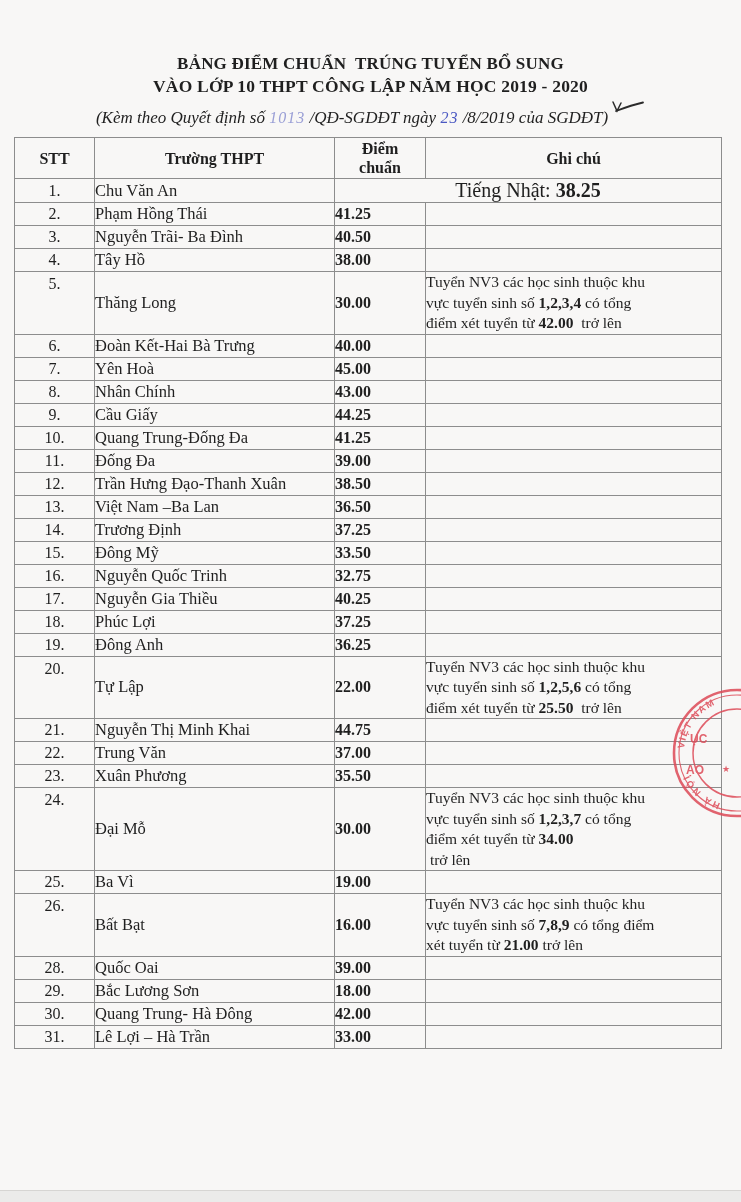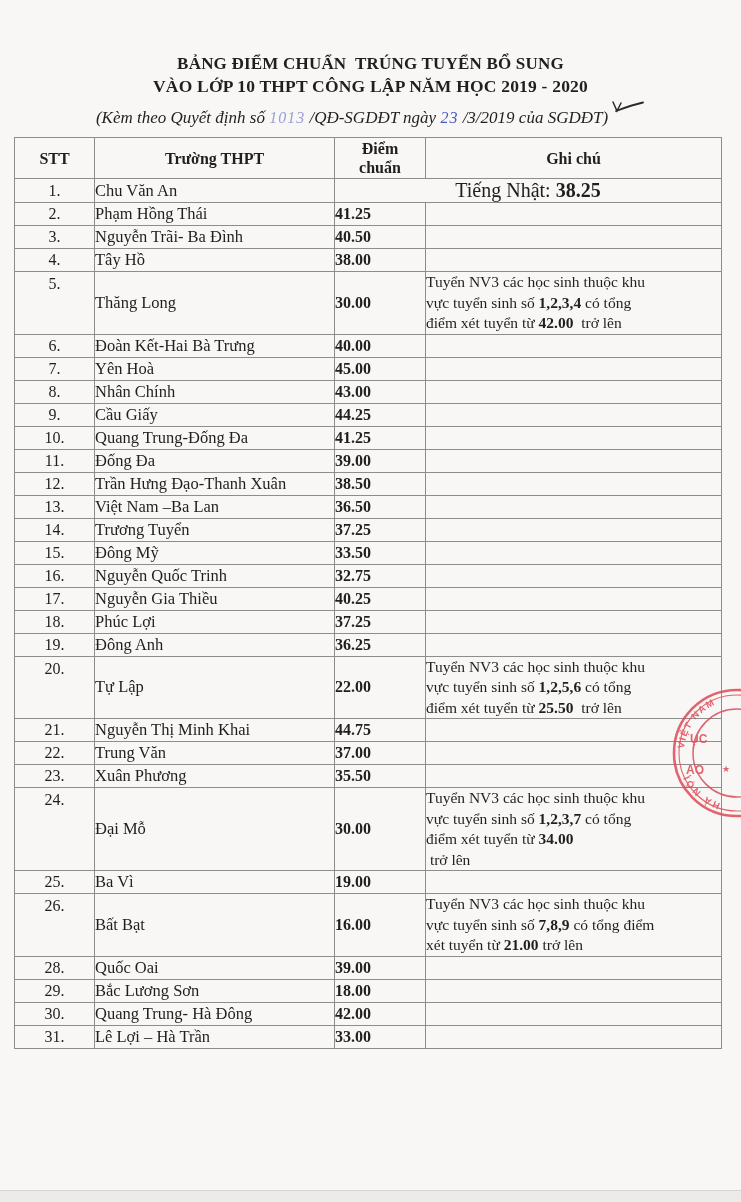--- a/index.html
+++ b/index.html
@@ -45,21 +45,21 @@
   .bottom-edge{position:absolute; left:0; bottom:0; width:741px; height:11px; background:#ebebea; border-top:1px solid #d6d5d3;}
 </style>
 </head>
 <body>
 
 <div class="page">
 
   <div class="title-block">
     <div class="title1">BẢNG ĐIỂM CHUẨN  TRÚNG TUYỂN BỔ SUNG</div>
     <div class="title2">VÀO LỚP 10 THPT CÔNG LẬP NĂM HỌC 2019 - 2020</div>
-    <div class="subtitle"><span>(Kèm theo Quyết định số </span><span class="hw hw-light">1013</span><span> /QĐ-SGDĐT ngày </span><span class="hw hw-dark">23</span><span> /3/2019 của SGDĐT)</span><svg class="pen-mark" width="36" height="16" viewBox="0 0 36 16">
+    <div class="subtitle"><span>(Kèm theo Quyết định số </span><span class="hw hw-light">1013</span><span> /QĐ-SGDĐT ngày </span><span class="hw hw-dark">23</span><span> /8/2019 của SGDĐT)</span><svg class="pen-mark" width="36" height="16" viewBox="0 0 36 16">
           <path d="M7,12 C15,9 25,5.5 34,3.5" stroke="#2b2b2b" stroke-width="1.8" fill="none" stroke-linecap="round"></path>
           <path d="M4,3 L8,12 L12,4" stroke="#2b2b2b" stroke-width="1.5" fill="none" stroke-linecap="round"></path>
         </svg></div>
   </div>
 
   <table class="scores">
     <colgroup>
       <col style="width:80px">
         <col style="width:240px">
         <col style="width:91px">
@@ -149,21 +149,21 @@
           <td class="cell-note"></td>
         </tr>
         <tr>
           <td class="cell-stt">13.</td>
           <td class="cell-school">Việt Nam –Ba Lan</td>
           <td class="cell-score">36.50</td>
           <td class="cell-note"></td>
         </tr>
         <tr>
           <td class="cell-stt">14.</td>
-          <td class="cell-school">Trương Tuyển</td>
+          <td class="cell-school">Trương Định</td>
           <td class="cell-score">37.25</td>
           <td class="cell-note"></td>
         </tr>
         <tr>
           <td class="cell-stt">15.</td>
           <td class="cell-school">Đông Mỹ</td>
           <td class="cell-score">33.50</td>
           <td class="cell-note"></td>
         </tr>
         <tr>

